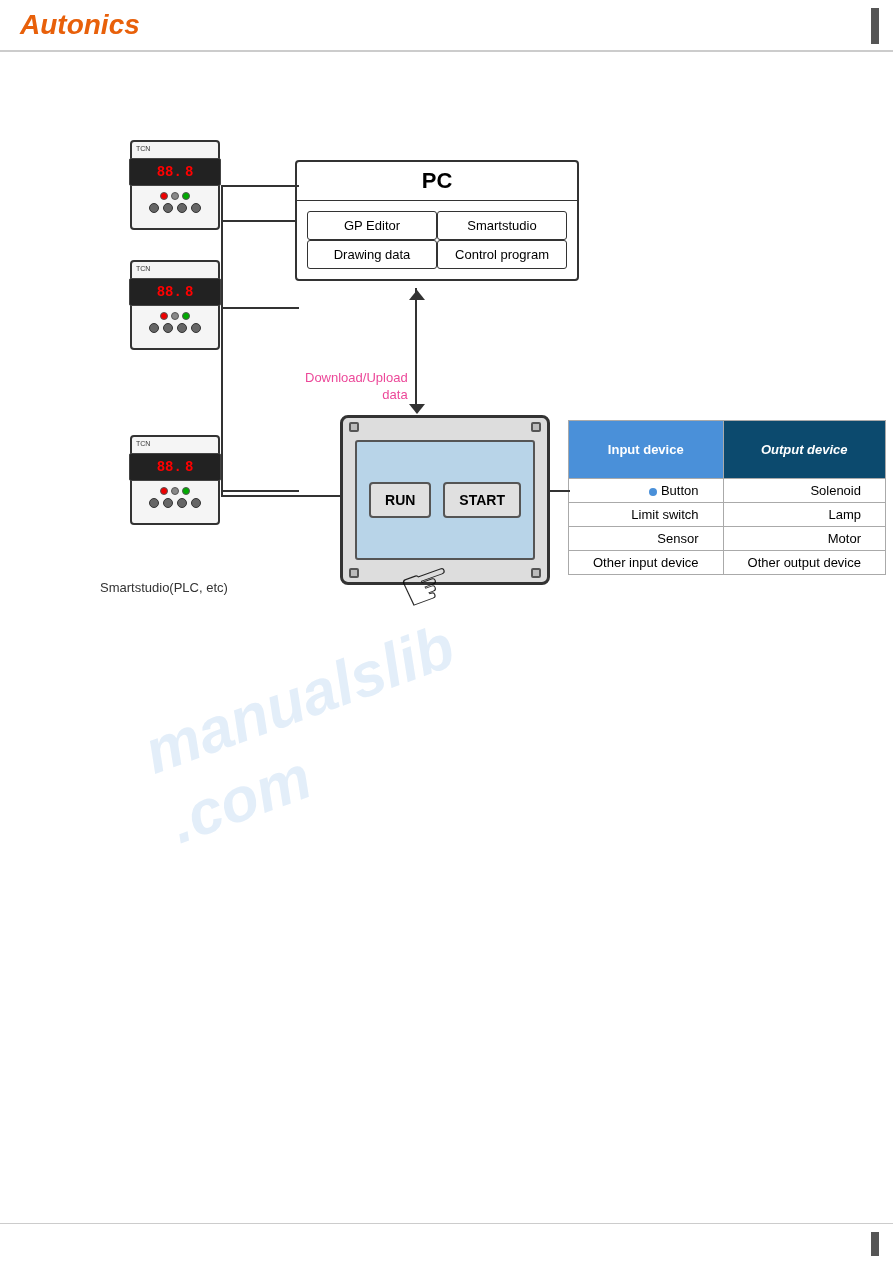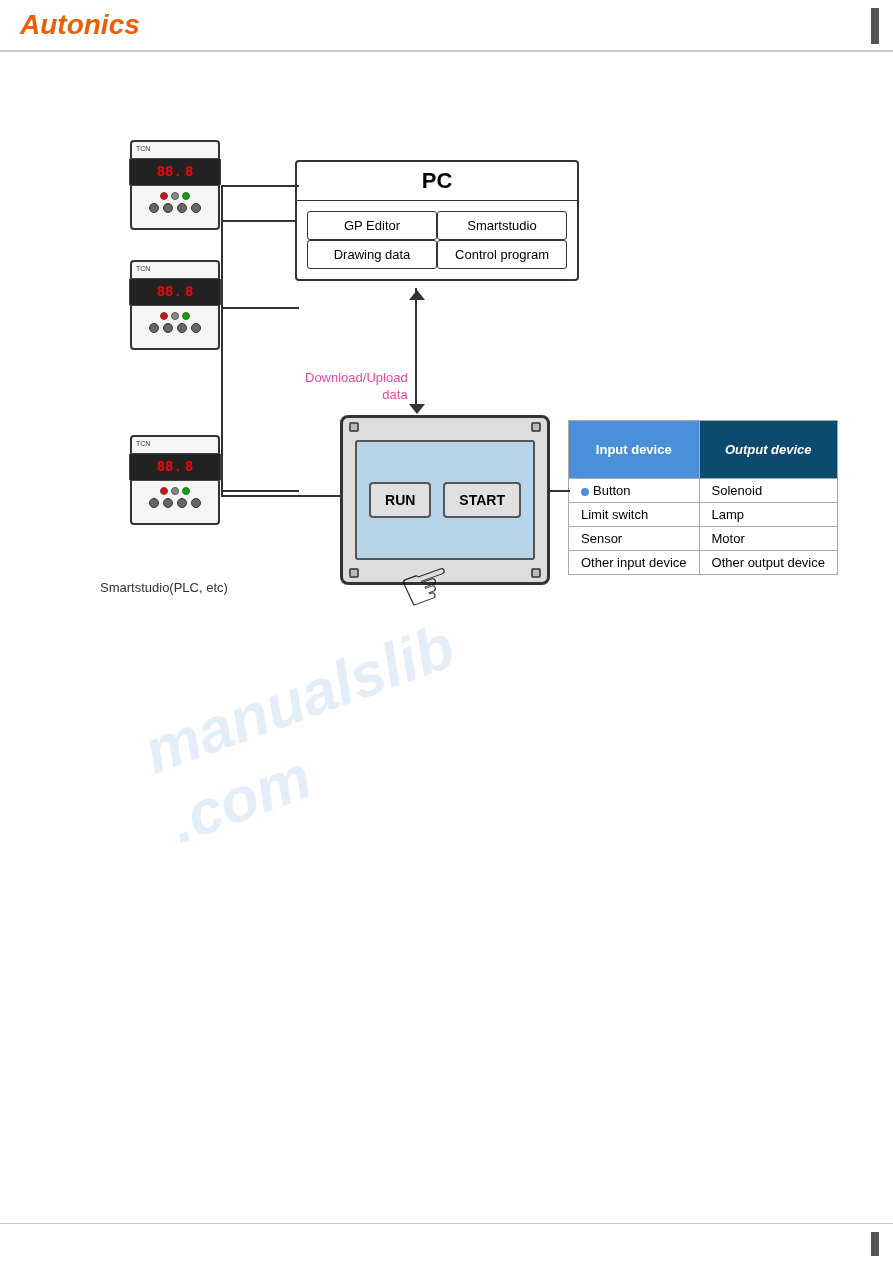--- a/index.html
+++ b/index.html
@@ -263,22 +263,22 @@
       font-size: 13px;
     }
     .device-table th {
       padding: 21px 12px;
       text-align: center;
       color: #fff;
       font-weight: bold;
       border: 1px solid #aaa;
     }
     .device-table td {
-      padding: 4px 12px;
-      text-align: left;
+      padding: 4px 24px;
+      text-align: right;
       border: 1px solid #aaa;
       background: #fff;
     }
     .input-header {
       background: #4a90d9;
     }
     .output-header {
       background: #0c4a6e;
       font-style: italic;
     }

